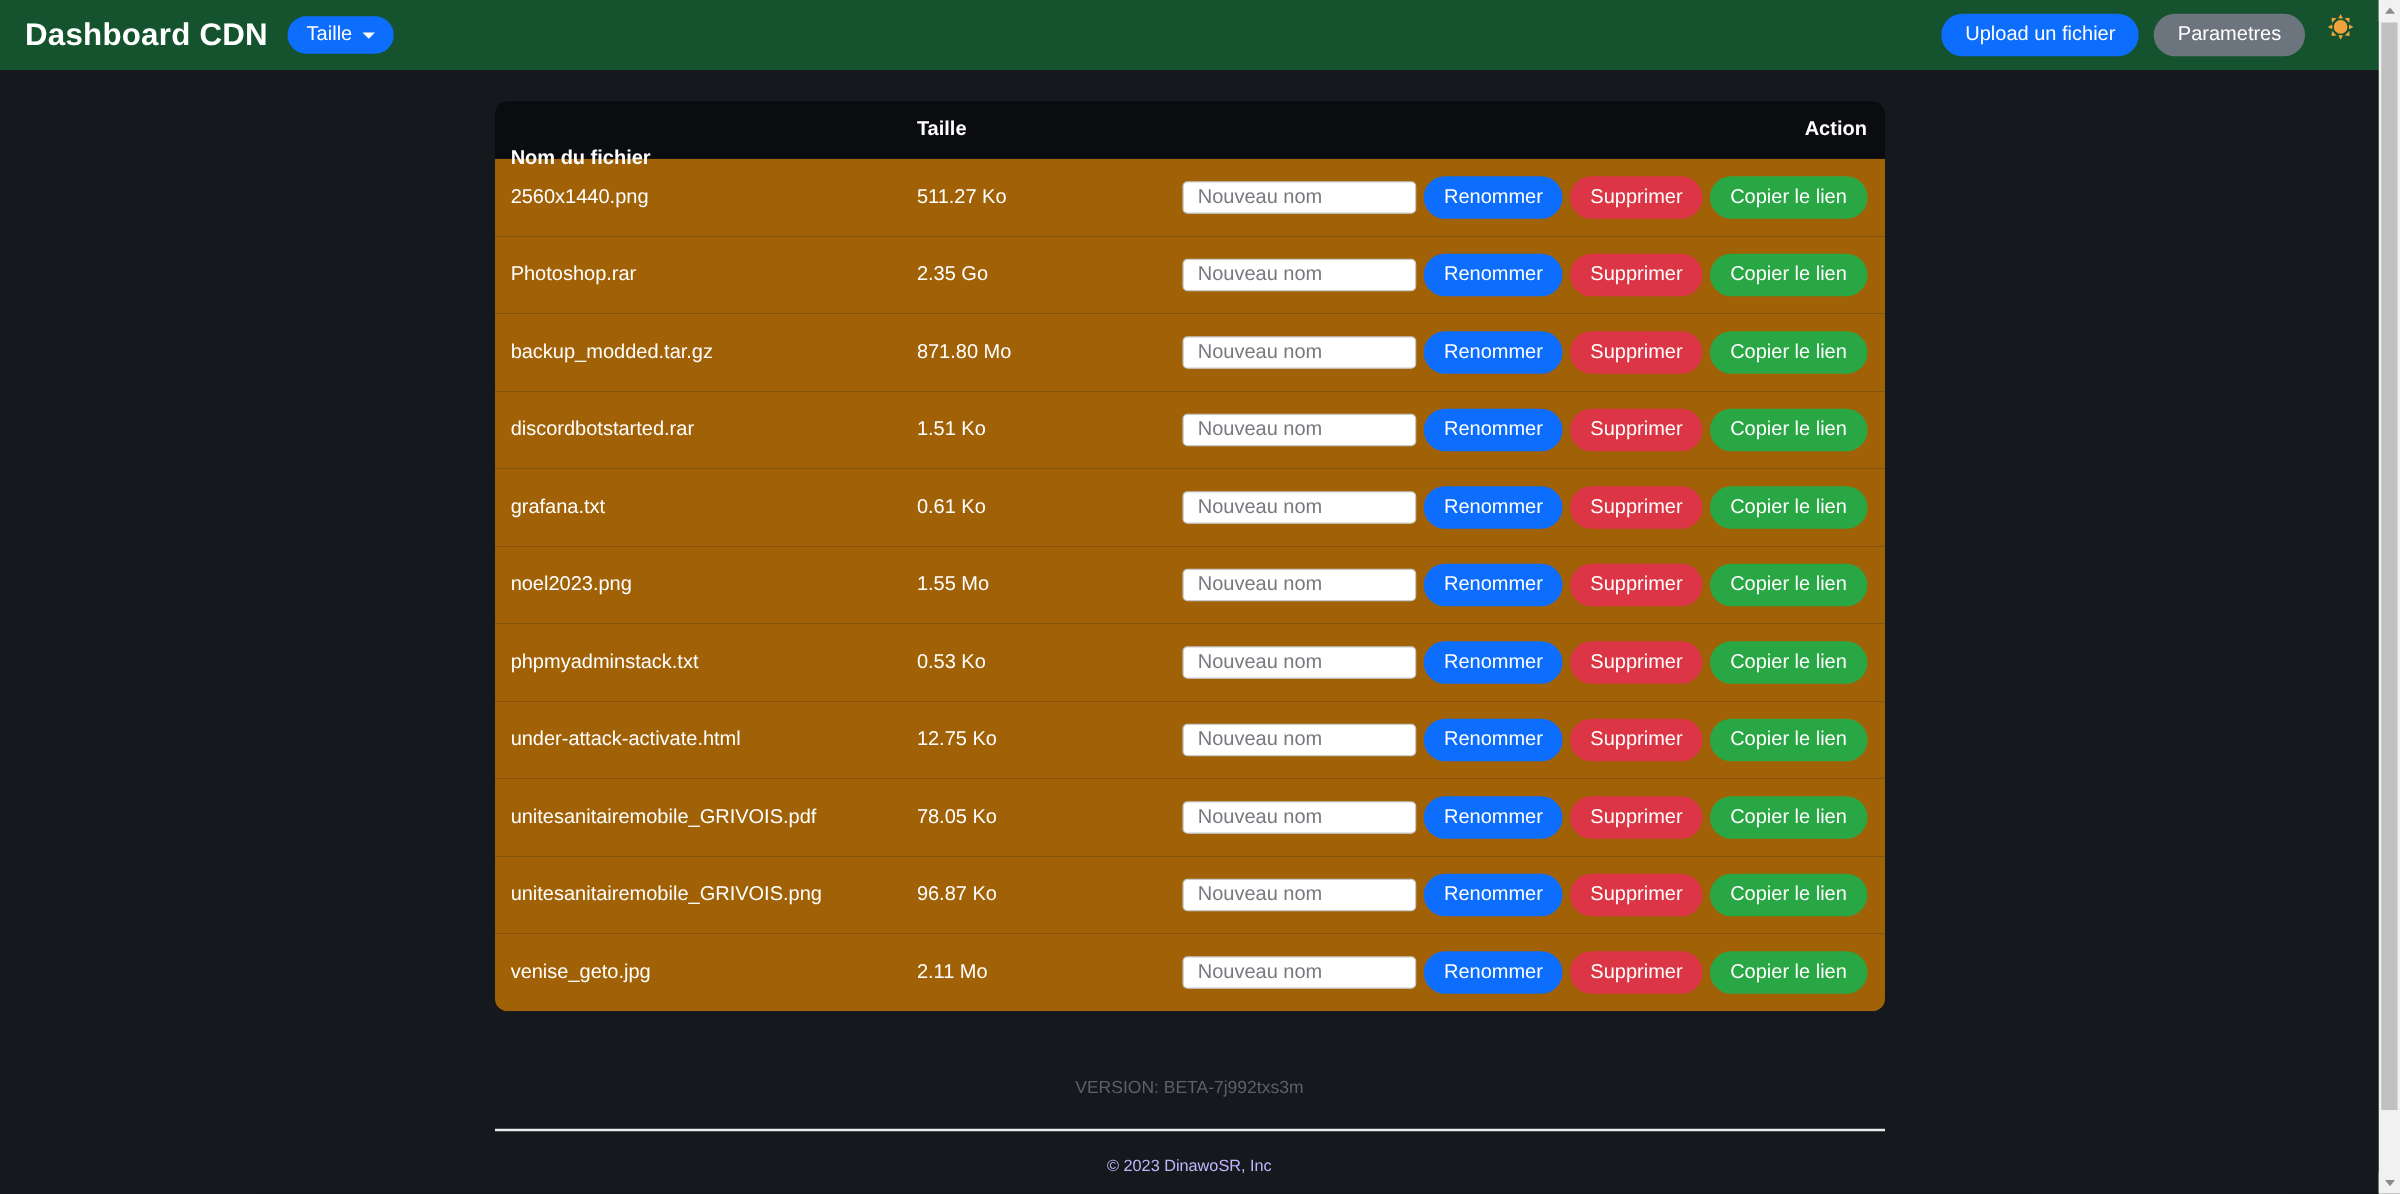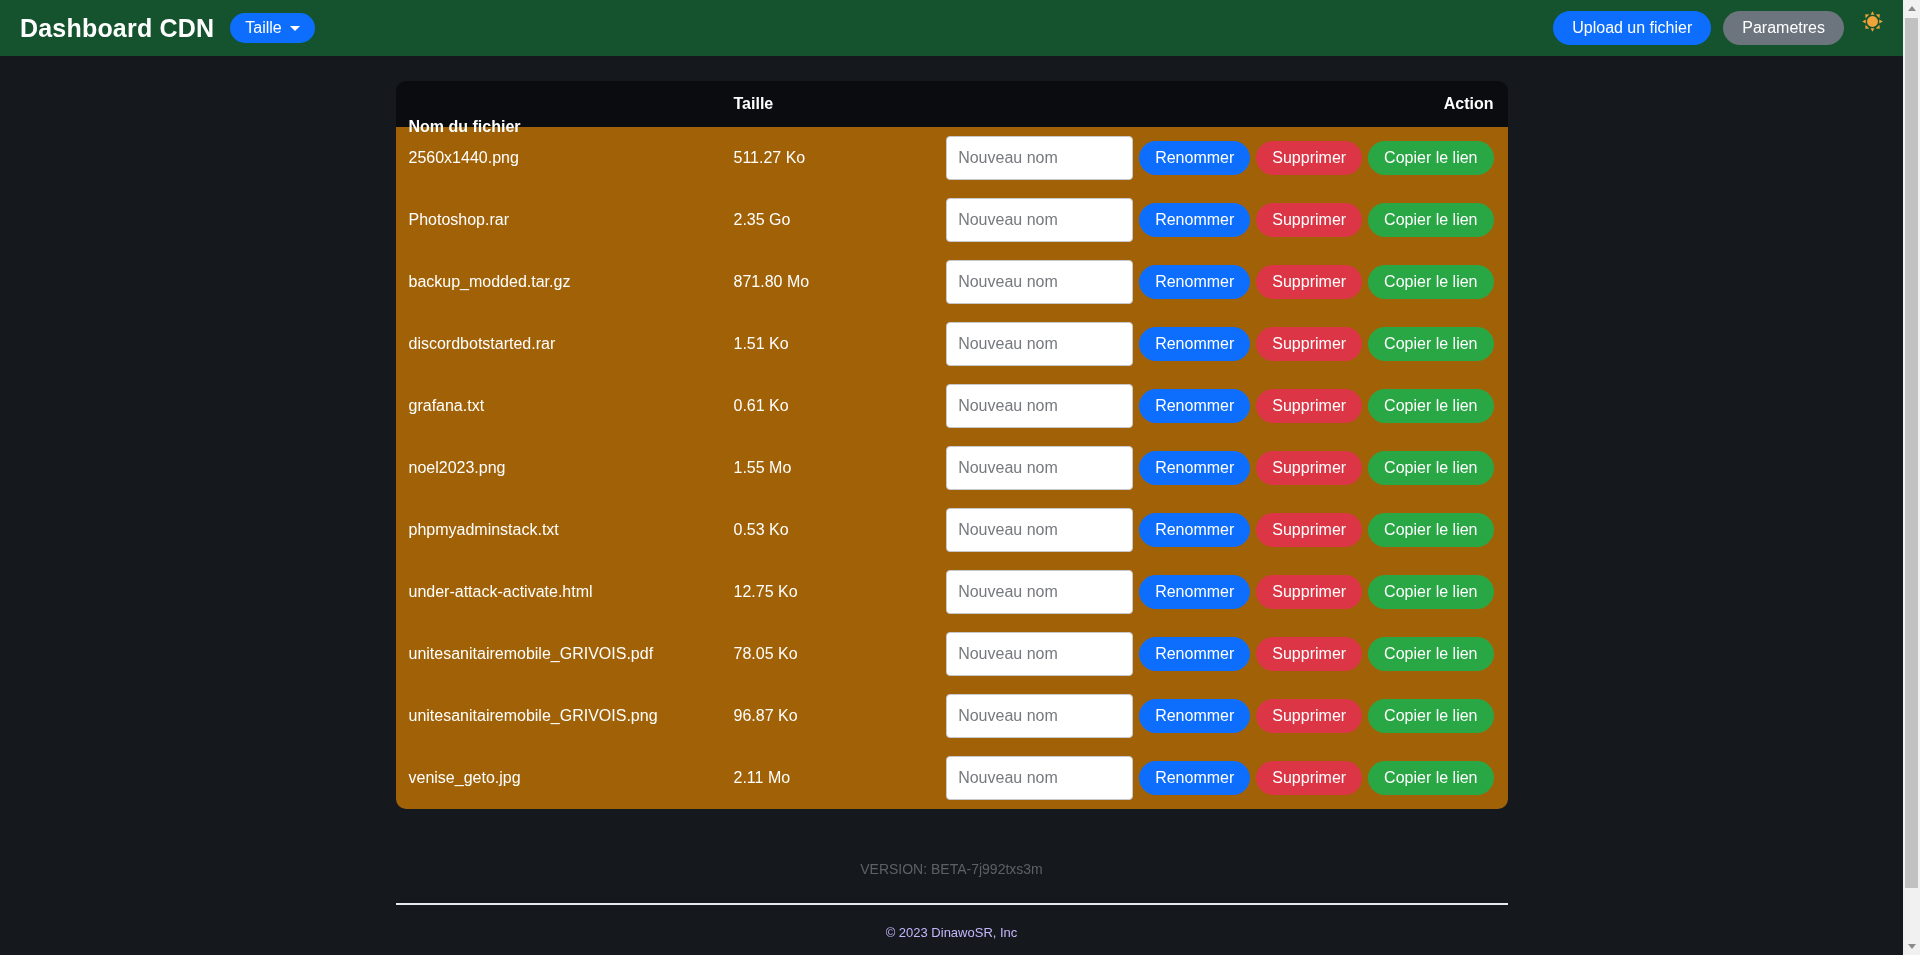--- a/index.html
+++ b/index.html
@@ -54,21 +54,21 @@
   .file-row {
     display:flex; align-items:center;
     height:62px; background:#a16207;
     color:#fff; font-size:16px;
   }
   .cell-name { width:338px; padding-left:13px; overflow:hidden; white-space:nowrap; }
   .cell-size { flex:1; }
   .cell-action { display:flex; align-items:center; gap:6px; padding-right:14px; }
 
   .rename-input {
-    width:187px; height:44px;
+    width:187px; height:26px;
     border:1px solid #c6cacd; border-radius:4px;
     padding:0 11px; font-size:16px; color:#212529;
     font-family:"Liberation Sans", sans-serif;
     background:#ffffff; outline:none;
   }
   .rename-input::placeholder { color:#76797d; }
   .btn-rename { background:#0d6efd; padding:8px 16px; }
   .btn-delete { background:#dc3545; padding:8px 16px; }
   .btn-copy   { background:#2aa745; padding:8px 16px; }
 

